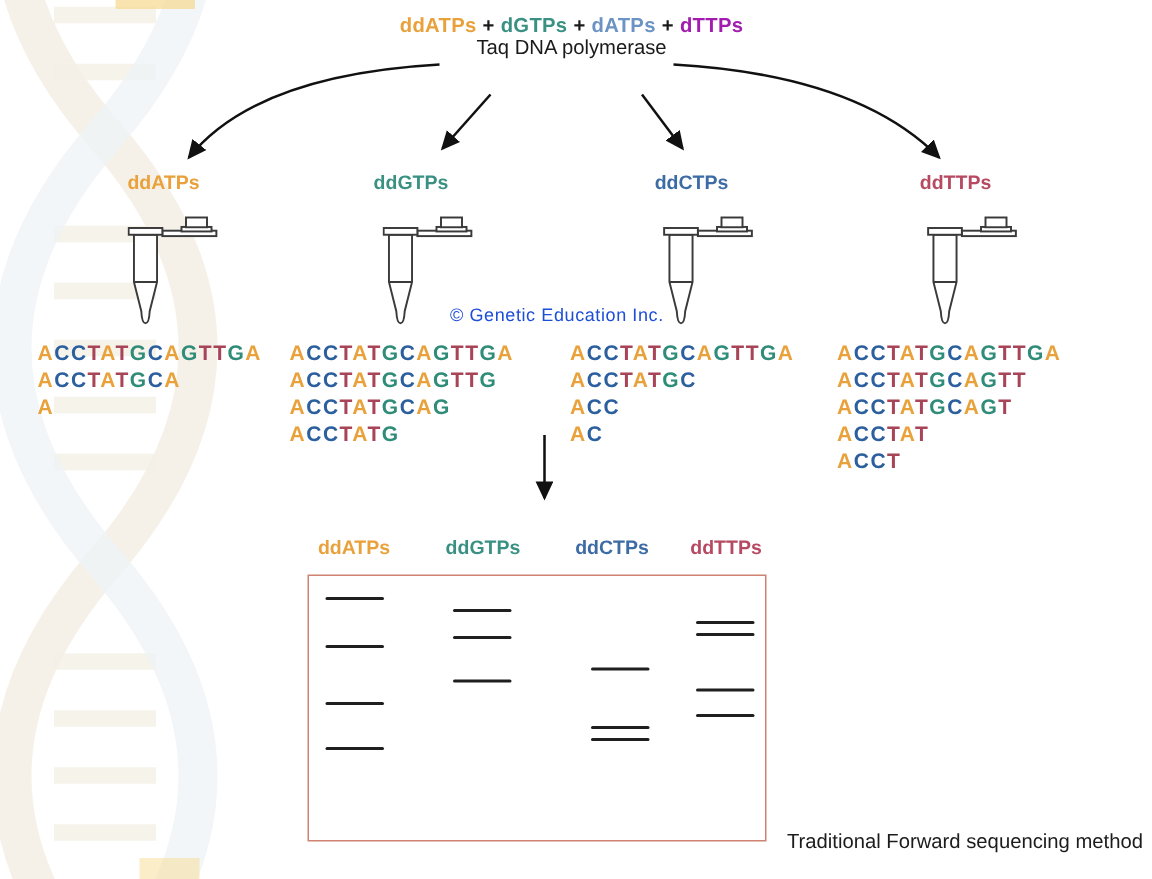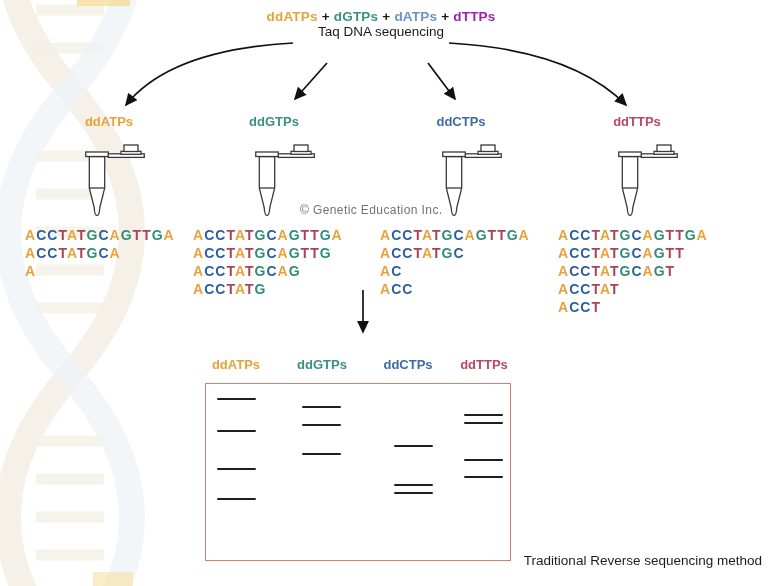--- a/index.html
+++ b/index.html
@@ -67,21 +67,21 @@
       <rect x="39" y="3" width="14" height="6.5"></rect>
       <path d="M4.3,14.5 L4.3,46 L9.2,65.5 Q9.6,73.5 12,73.5 Q14.4,73.5 14.8,65.5 L19.7,46 L19.7,14.5 Z"></path>
       <line x1="4.3" y1="46" x2="19.7" y2="46"></line>
       <rect x="0.75" y="10" width="22.5" height="4.5"></rect>
     </g>
   </defs>
 </svg>
 
 <div id="header">
   <div id="reagent-line"><span style="color: rgb(233, 162, 59);">ddATPs</span><span style="color: rgb(26, 26, 26);">+</span><span style="color: rgb(58, 145, 131);">dGTPs</span><span style="color: rgb(26, 26, 26);">+</span><span style="color: rgb(107, 147, 196);">dATPs</span><span style="color: rgb(26, 26, 26);">+</span><span style="color: #a21caf;">dTTPs</span></div>
-  <div class="hline">Taq DNA sequencing</div>
+  <div class="hline">Taq DNA polymerase</div>
 </div>
 
 <svg id="arrow-layer" width="768" height="586" viewBox="0 0 768 586">
   <defs>
     <marker id="ah" markerWidth="9" markerHeight="9" refX="6.5" refY="3.5" orient="auto">
       <path d="M0,0 L7.5,3.5 L0,7 Z" fill="#111"></path>
     </marker>
   </defs>
   <g stroke="#111" stroke-width="1.7" fill="none">
     <path d="M 293,43 Q 170,50 126,105" marker-end="url(#ah)"></path>
@@ -111,38 +111,38 @@
     <svg width="62" height="78" viewBox="0 0 62 78">
       <use href="#tube-shape"></use>
     </svg>
   </div>
 <div class="tube" style="left:618px">
     <svg width="62" height="78" viewBox="0 0 62 78">
       <use href="#tube-shape"></use>
     </svg>
   </div>
 
-<div id="watermark" style="color: #737373;">© Genetic Education Inc.</div>
+<div id="watermark" style="color: #1d4ed8;">© Genetic Education Inc.</div>
 
 <div class="seq-block" style="left:25px">
     <div><span style="color: rgb(233, 162, 59);">A</span><span style="color: rgb(44, 95, 158);">C</span><span style="color: rgb(44, 95, 158);">C</span><span style="color: rgb(168, 68, 88);">T</span><span style="color: rgb(233, 162, 59);">A</span><span style="color: rgb(168, 68, 88);">T</span><span style="color: rgb(47, 140, 120);">G</span><span style="color: rgb(44, 95, 158);">C</span><span style="color: rgb(233, 162, 59);">A</span><span style="color: rgb(47, 140, 120);">G</span><span style="color: rgb(168, 68, 88);">T</span><span style="color: rgb(168, 68, 88);">T</span><span style="color: rgb(47, 140, 120);">G</span><span style="color: rgb(233, 162, 59);">A</span></div>
     <div><span style="color: rgb(233, 162, 59);">A</span><span style="color: rgb(44, 95, 158);">C</span><span style="color: rgb(44, 95, 158);">C</span><span style="color: rgb(168, 68, 88);">T</span><span style="color: rgb(233, 162, 59);">A</span><span style="color: rgb(168, 68, 88);">T</span><span style="color: rgb(47, 140, 120);">G</span><span style="color: rgb(44, 95, 158);">C</span><span style="color: rgb(233, 162, 59);">A</span></div>
     <div><span style="color: rgb(233, 162, 59);">A</span></div>
   </div>
 <div class="seq-block" style="left:193px">
     <div><span style="color: rgb(233, 162, 59);">A</span><span style="color: rgb(44, 95, 158);">C</span><span style="color: rgb(44, 95, 158);">C</span><span style="color: rgb(168, 68, 88);">T</span><span style="color: rgb(233, 162, 59);">A</span><span style="color: rgb(168, 68, 88);">T</span><span style="color: rgb(47, 140, 120);">G</span><span style="color: rgb(44, 95, 158);">C</span><span style="color: rgb(233, 162, 59);">A</span><span style="color: rgb(47, 140, 120);">G</span><span style="color: rgb(168, 68, 88);">T</span><span style="color: rgb(168, 68, 88);">T</span><span style="color: rgb(47, 140, 120);">G</span><span style="color: rgb(233, 162, 59);">A</span></div>
     <div><span style="color: rgb(233, 162, 59);">A</span><span style="color: rgb(44, 95, 158);">C</span><span style="color: rgb(44, 95, 158);">C</span><span style="color: rgb(168, 68, 88);">T</span><span style="color: rgb(233, 162, 59);">A</span><span style="color: rgb(168, 68, 88);">T</span><span style="color: rgb(47, 140, 120);">G</span><span style="color: rgb(44, 95, 158);">C</span><span style="color: rgb(233, 162, 59);">A</span><span style="color: rgb(47, 140, 120);">G</span><span style="color: rgb(168, 68, 88);">T</span><span style="color: rgb(168, 68, 88);">T</span><span style="color: rgb(47, 140, 120);">G</span></div>
     <div><span style="color: rgb(233, 162, 59);">A</span><span style="color: rgb(44, 95, 158);">C</span><span style="color: rgb(44, 95, 158);">C</span><span style="color: rgb(168, 68, 88);">T</span><span style="color: rgb(233, 162, 59);">A</span><span style="color: rgb(168, 68, 88);">T</span><span style="color: rgb(47, 140, 120);">G</span><span style="color: rgb(44, 95, 158);">C</span><span style="color: rgb(233, 162, 59);">A</span><span style="color: rgb(47, 140, 120);">G</span></div>
     <div><span style="color: rgb(233, 162, 59);">A</span><span style="color: rgb(44, 95, 158);">C</span><span style="color: rgb(44, 95, 158);">C</span><span style="color: rgb(168, 68, 88);">T</span><span style="color: rgb(233, 162, 59);">A</span><span style="color: rgb(168, 68, 88);">T</span><span style="color: rgb(47, 140, 120);">G</span></div>
   </div>
 <div class="seq-block" style="left:380px">
     <div><span style="color: rgb(233, 162, 59);">A</span><span style="color: rgb(44, 95, 158);">C</span><span style="color: rgb(44, 95, 158);">C</span><span style="color: rgb(168, 68, 88);">T</span><span style="color: rgb(233, 162, 59);">A</span><span style="color: rgb(168, 68, 88);">T</span><span style="color: rgb(47, 140, 120);">G</span><span style="color: rgb(44, 95, 158);">C</span><span style="color: rgb(233, 162, 59);">A</span><span style="color: rgb(47, 140, 120);">G</span><span style="color: rgb(168, 68, 88);">T</span><span style="color: rgb(168, 68, 88);">T</span><span style="color: rgb(47, 140, 120);">G</span><span style="color: rgb(233, 162, 59);">A</span></div>
     <div><span style="color: rgb(233, 162, 59);">A</span><span style="color: rgb(44, 95, 158);">C</span><span style="color: rgb(44, 95, 158);">C</span><span style="color: rgb(168, 68, 88);">T</span><span style="color: rgb(233, 162, 59);">A</span><span style="color: rgb(168, 68, 88);">T</span><span style="color: rgb(47, 140, 120);">G</span><span style="color: rgb(44, 95, 158);">C</span></div>
+    <div><span style="color: rgb(233, 162, 59);">A</span><span style="color: rgb(44, 95, 158);">C</span><span style="color: rgb(44, 95, 158);">C</span></div>
     <div><span style="color: rgb(233, 162, 59);">A</span><span style="color: rgb(44, 95, 158);">C</span></div>
-    <div><span style="color: rgb(233, 162, 59);">A</span><span style="color: rgb(44, 95, 158);">C</span><span style="color: rgb(44, 95, 158);">C</span></div>
   </div>
 <div class="seq-block" style="left:558px">
     <div><span style="color: rgb(233, 162, 59);">A</span><span style="color: rgb(44, 95, 158);">C</span><span style="color: rgb(44, 95, 158);">C</span><span style="color: rgb(168, 68, 88);">T</span><span style="color: rgb(233, 162, 59);">A</span><span style="color: rgb(168, 68, 88);">T</span><span style="color: rgb(47, 140, 120);">G</span><span style="color: rgb(44, 95, 158);">C</span><span style="color: rgb(233, 162, 59);">A</span><span style="color: rgb(47, 140, 120);">G</span><span style="color: rgb(168, 68, 88);">T</span><span style="color: rgb(168, 68, 88);">T</span><span style="color: rgb(47, 140, 120);">G</span><span style="color: rgb(233, 162, 59);">A</span></div>
     <div><span style="color: rgb(233, 162, 59);">A</span><span style="color: rgb(44, 95, 158);">C</span><span style="color: rgb(44, 95, 158);">C</span><span style="color: rgb(168, 68, 88);">T</span><span style="color: rgb(233, 162, 59);">A</span><span style="color: rgb(168, 68, 88);">T</span><span style="color: rgb(47, 140, 120);">G</span><span style="color: rgb(44, 95, 158);">C</span><span style="color: rgb(233, 162, 59);">A</span><span style="color: rgb(47, 140, 120);">G</span><span style="color: rgb(168, 68, 88);">T</span><span style="color: rgb(168, 68, 88);">T</span></div>
     <div><span style="color: rgb(233, 162, 59);">A</span><span style="color: rgb(44, 95, 158);">C</span><span style="color: rgb(44, 95, 158);">C</span><span style="color: rgb(168, 68, 88);">T</span><span style="color: rgb(233, 162, 59);">A</span><span style="color: rgb(168, 68, 88);">T</span><span style="color: rgb(47, 140, 120);">G</span><span style="color: rgb(44, 95, 158);">C</span><span style="color: rgb(233, 162, 59);">A</span><span style="color: rgb(47, 140, 120);">G</span><span style="color: rgb(168, 68, 88);">T</span></div>
     <div><span style="color: rgb(233, 162, 59);">A</span><span style="color: rgb(44, 95, 158);">C</span><span style="color: rgb(44, 95, 158);">C</span><span style="color: rgb(168, 68, 88);">T</span><span style="color: rgb(233, 162, 59);">A</span><span style="color: rgb(168, 68, 88);">T</span></div>
     <div><span style="color: rgb(233, 162, 59);">A</span><span style="color: rgb(44, 95, 158);">C</span><span style="color: rgb(44, 95, 158);">C</span><span style="color: rgb(168, 68, 88);">T</span></div>
   </div>
 
 <div class="gel-label" style="left: 236px; color: rgb(233, 162, 59);">ddATPs</div>
@@ -168,13 +168,13 @@
       <div class="band" style="top: 108px; background: rgb(31, 31, 31);"></div>
     </div>
   <div class="gel-lane" style="left:258px">
       <div class="band" style="top: 30px; background: rgb(31, 31, 31);"></div>
       <div class="band" style="top: 38px; background: rgb(31, 31, 31);"></div>
       <div class="band" style="top: 75px; background: rgb(31, 31, 31);"></div>
       <div class="band" style="top: 92px; background: rgb(31, 31, 31);"></div>
     </div>
 </div>
 
-<div id="caption">Traditional Reverse sequencing method</div>
+<div id="caption">Traditional Forward sequencing method</div>
 
 </body></html>

